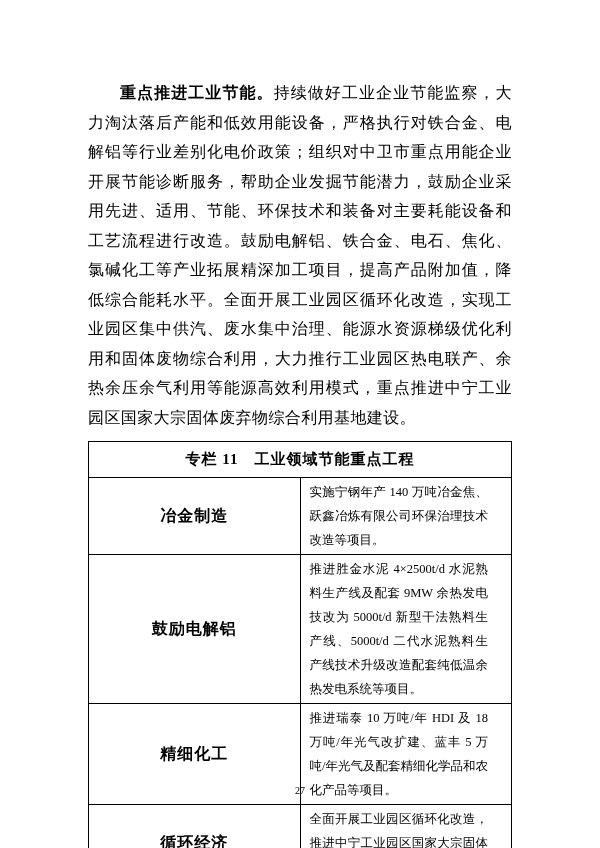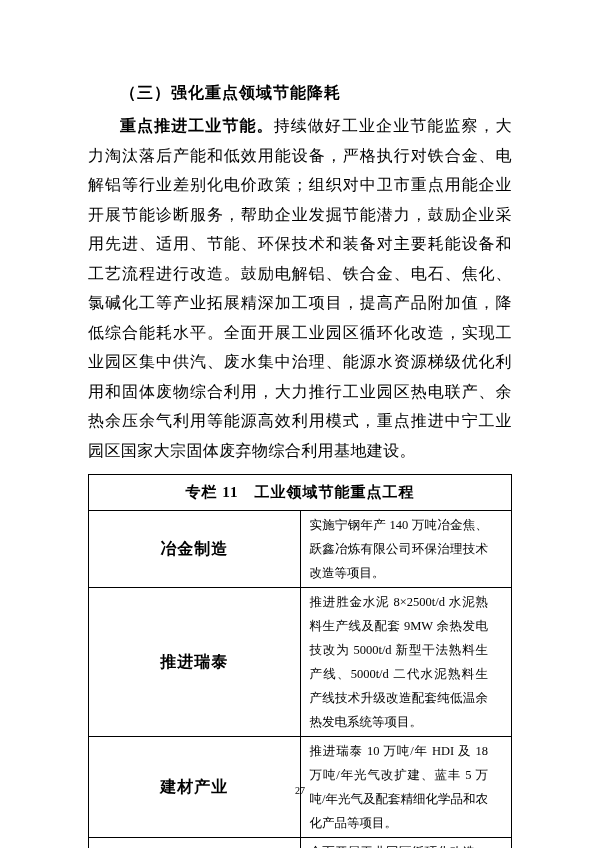--- a/index.html
+++ b/index.html
@@ -75,41 +75,40 @@
     text-align: center;
     font-size: 10px;
   }
 </style>
 </head>
 <body>
 
 <div class="page">
   <div class="content">
 
-    <h3 class="heading">（三）强化重点领域节能降耗</h3>
 
     <p class="para"><span class="lead">重点推进工业节能。</span><span>持续做好工业企业节能监察，大力淘汰落后产能和低效用能设备，严格执行对铁合金、电解铝等行业差别化电价政策；组织对中卫市重点用能企业开展节能诊断服务，帮助企业发掘节能潜力，鼓励企业采用先进、适用、节能、环保技术和装备对主要耗能设备和工艺流程进行改造。鼓励电解铝、铁合金、电石、焦化、氯碱化工等产业拓展精深加工项目，提高产品附加值，降低综合能耗水平。全面开展工业园区循环化改造，实现工业园区集中供汽、废水集中治理、能源水资源梯级优化利用和固体废物综合利用，大力推行工业园区热电联产、余热余压余气利用等能源高效利用模式，重点推进中宁工业园区国家大宗固体废弃物综合利用基地建设。</span></p>
 
     <table class="box-table">
       <thead>
         <tr>
           <th colspan="2">专栏 11　工业领域节能重点工程</th>
         </tr>
       </thead>
       <tbody>
         <tr>
           <td class="label">冶金制造</td>
           <td class="cell">实施宁钢年产 140 万吨冶金焦、跃鑫冶炼有限公司环保治理技术改造等项目。</td>
         </tr>
         <tr>
-          <td class="label">推进瑞泰</td>
-          <td class="cell">推进胜金水泥 8×2500t/d 水泥熟料生产线及配套 9MW 余热发电技改为 5000t/d 新型干法熟料生产线、5000t/d 二代水泥熟料生产线技术升级改造配套纯低温余热发电系统等项目。</td>
+          <td class="label">鼓励电解铝</td>
+          <td class="cell">推进胜金水泥 4×2500t/d 水泥熟料生产线及配套 9MW 余热发电技改为 5000t/d 新型干法熟料生产线、5000t/d 二代水泥熟料生产线技术升级改造配套纯低温余热发电系统等项目。</td>
         </tr>
         <tr>
-          <td class="label">建材产业</td>
+          <td class="label">精细化工</td>
           <td class="cell">推进瑞泰 10 万吨/年 HDI 及 18 万吨/年光气改扩建、蓝丰 5 万吨/年光气及配套精细化学品和农化产品等项目。</td>
         </tr>
         <tr>
           <td class="label">循环经济</td>
           <td class="cell">全面开展工业园区循环化改造，推进中宁工业园区国家大宗固体废弃物综合利用基地建设。</td>
         </tr>
       </tbody>
     </table>
 
   </div>

